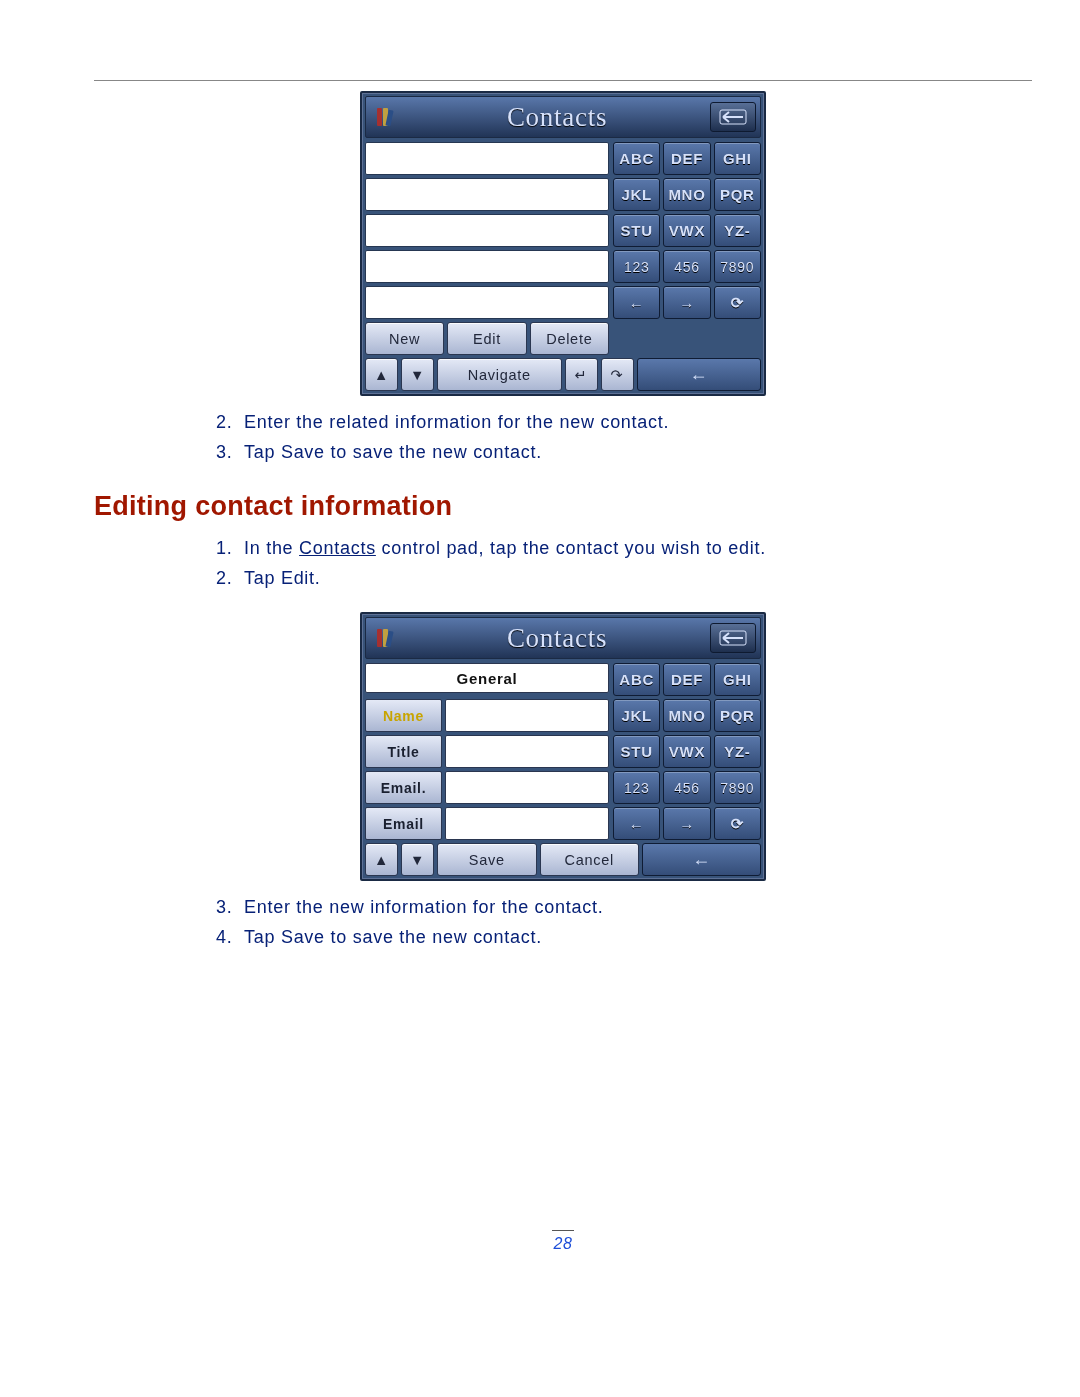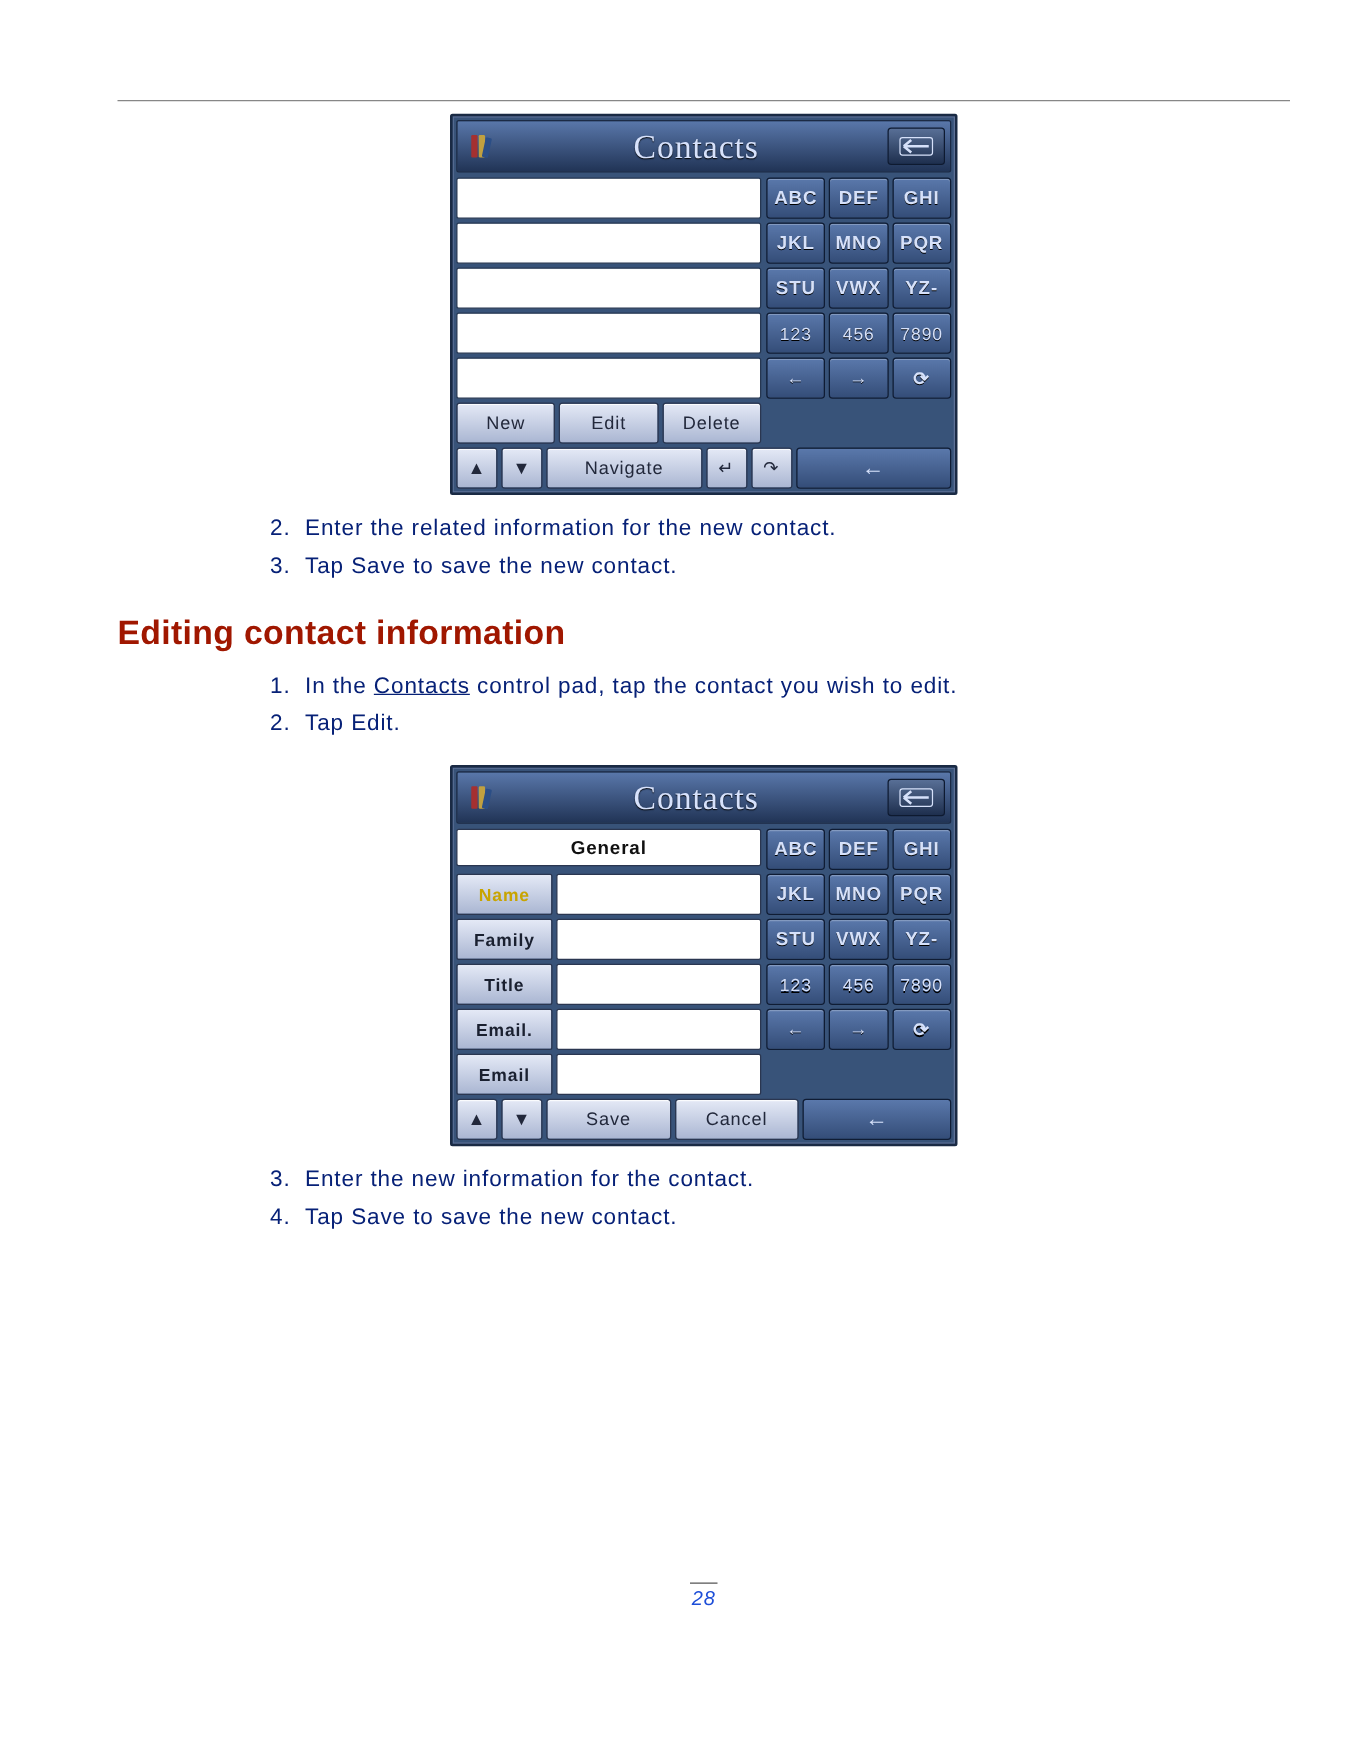--- a/index.html
+++ b/index.html
@@ -285,24 +285,20 @@
             </svg>
         </span>
       </div>
 
       <div class="device-body">
         <div class="left-col">
           <div class="form-header">General</div>
           <div id="form-rows">
               <div class="form-row" style="margin-top: 3px;">
                 <div class="form-label sel">Name</div>
-                <div class="form-input"></div>
-              </div>
-              <div class="form-row" style="margin-top: 3px;">
-                <div class="form-label">Family</div>
                 <div class="form-input"></div>
               </div>
               <div class="form-row" style="margin-top: 3px;">
                 <div class="form-label">Title</div>
                 <div class="form-input"></div>
               </div>
               <div class="form-row" style="margin-top: 3px;">
                 <div class="form-label">Email.</div>
                 <div class="form-input"></div>
               </div>

